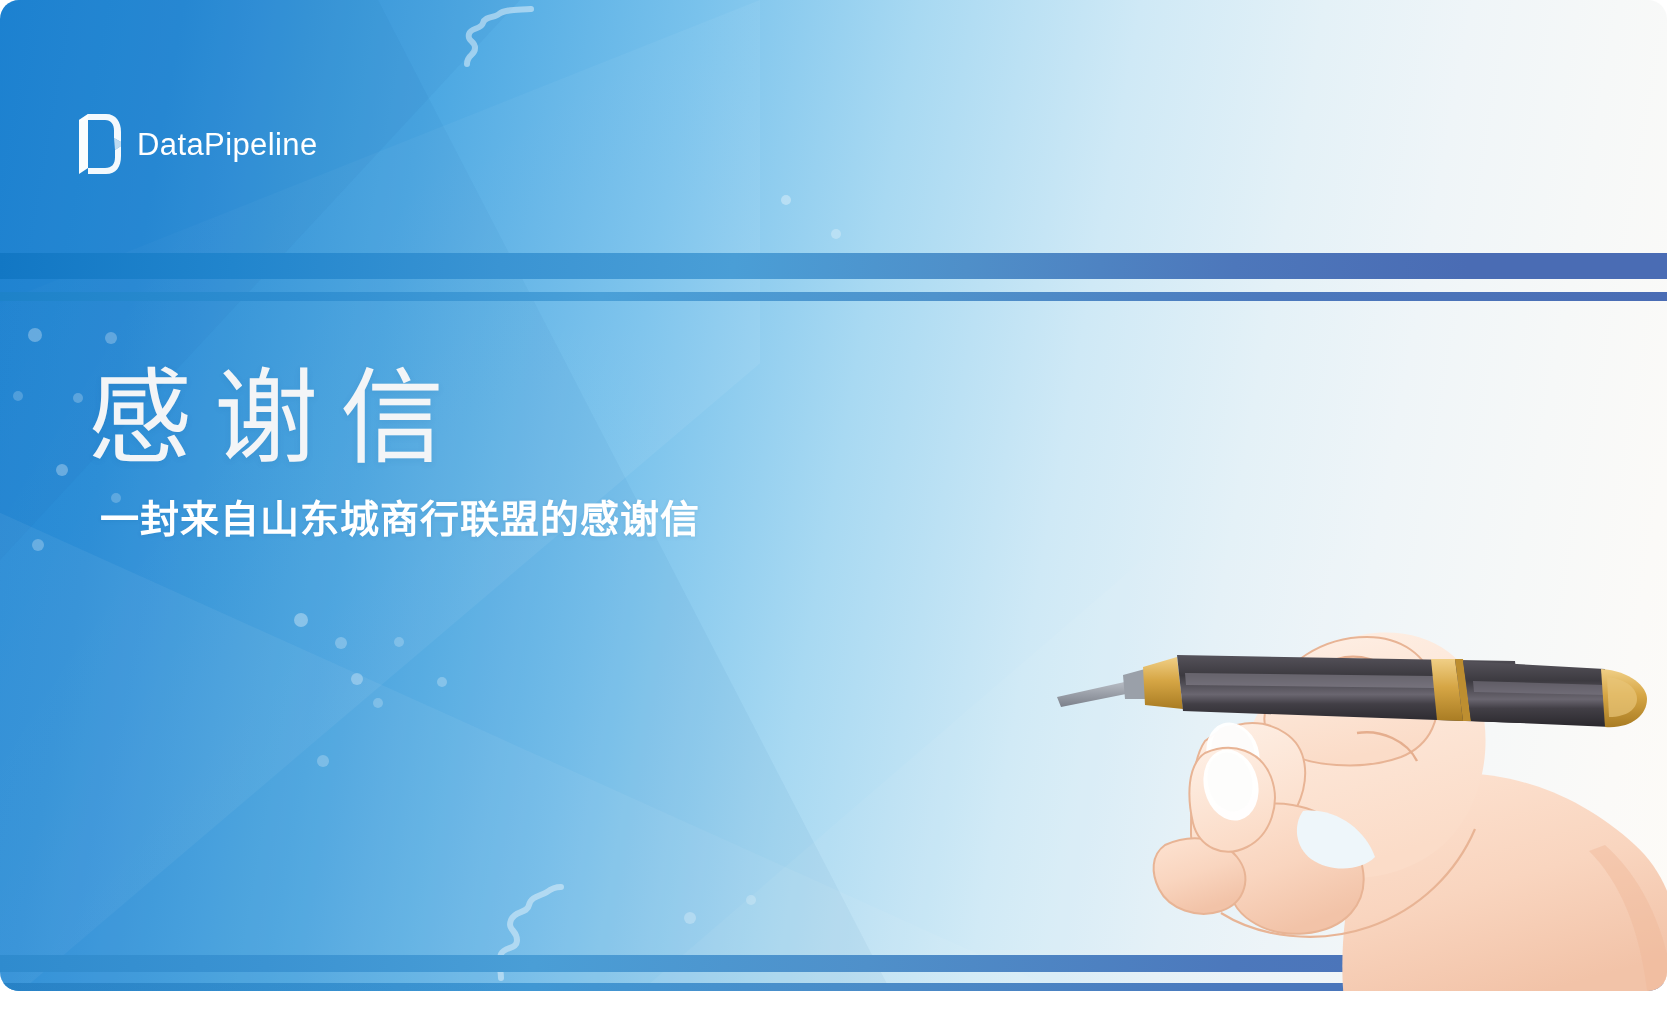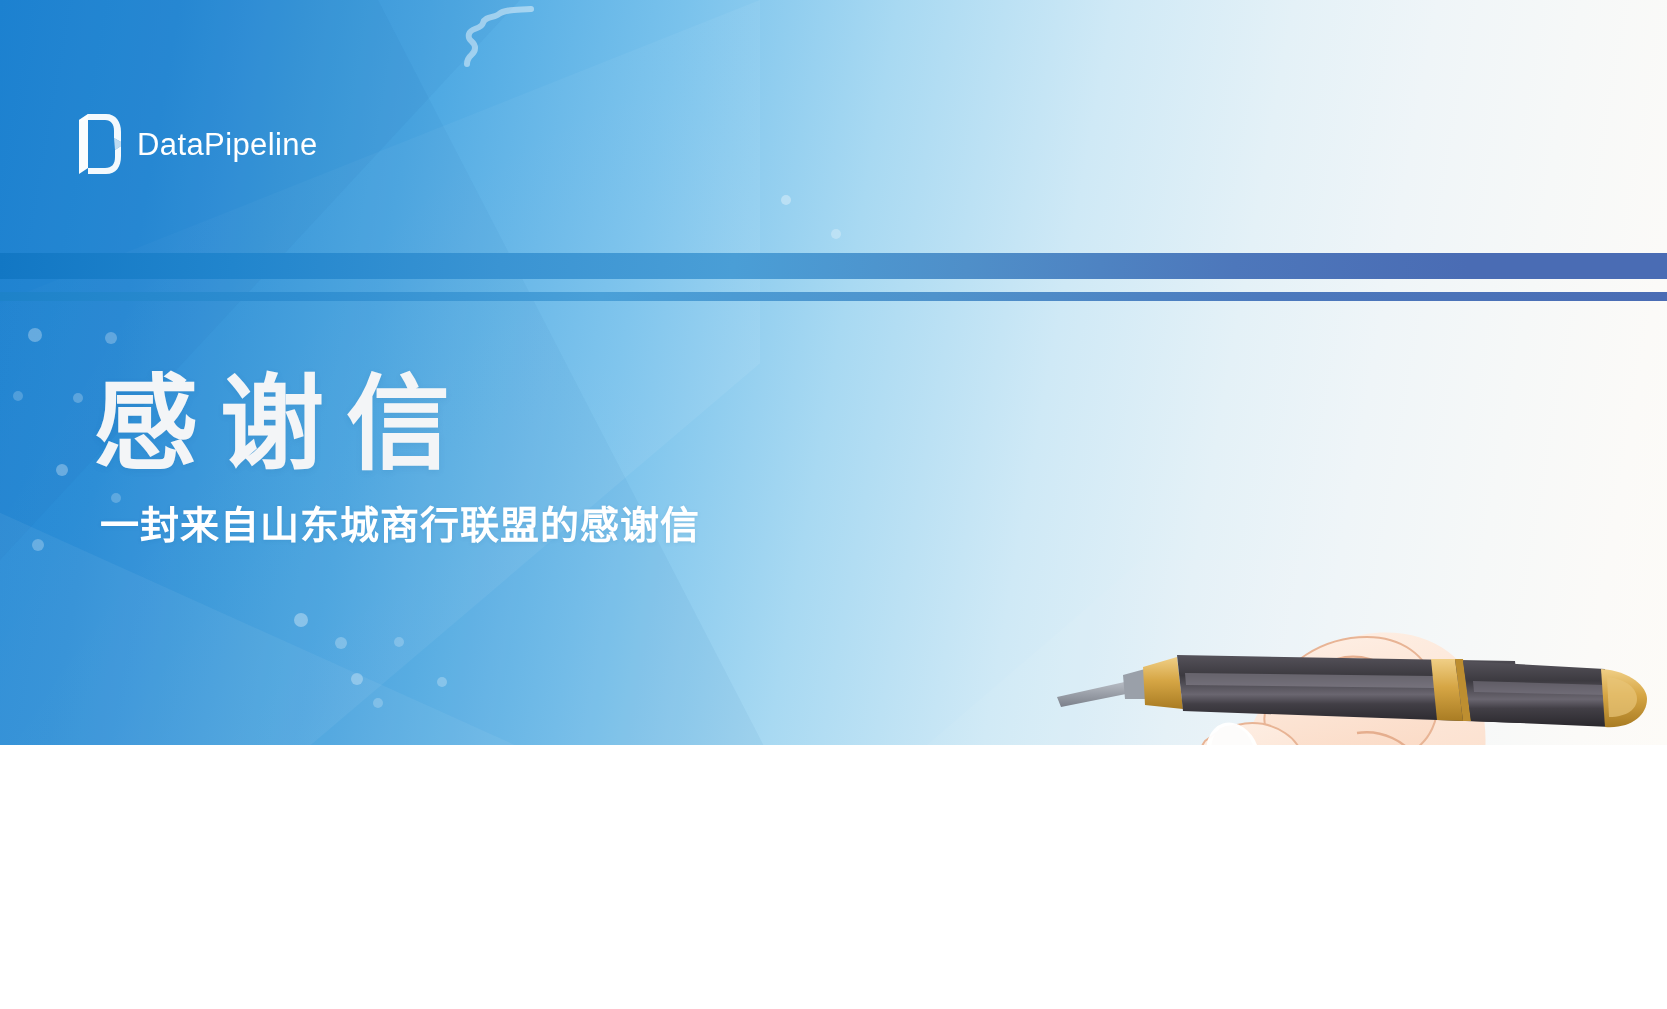--- a/index.html
+++ b/index.html
@@ -6,36 +6,37 @@
   html, body {
     margin: 0;
     padding: 0;
     background: #ffffff;
   }
   * { box-sizing: border-box; }
 
   .slide {
     position: relative;
     width: 1667px;
-    height: 745px;
+    height: 991px;
     overflow: hidden;
     font-family: "Liberation Sans", "DejaVu Sans", sans-serif;
     
     background: linear-gradient(100deg,
         #1e87d6 0%,
         #2a8ed8 10%,
         #4ba7e2 24%,
         #79c2ec 38%,
         #a8d9f2 50%,
         #cfe9f6 62%,
         #e4f1f7 72%,
         #eff5f8 80%,
         #f6f8f8 88%,
         #fbfaf8 95%,
         #fdfbf7 100%);
+    border-radius: 19px;
   }
 
   
   .facet {
     position: absolute;
     pointer-events: none;
   }
   .facet-a {
     left: 0; top: 0; width: 760px; height: 1009px;
     background: linear-gradient(120deg, rgba(255,255,255,0.00) 0%, rgba(255,255,255,0.09) 100%);
@@ -157,24 +158,24 @@
     white-space: nowrap;
   }
 
   
   .headline-block {
     position: absolute;
     left: 80px;
     top: 356px;
   }
   .headline {
-    margin: 14px;
+    margin: 8px;
     color: #f3f5f7;
     font-size: 104px;
-    font-weight: 700;
+    font-weight: 400;
     letter-spacing: 22px;
     line-height: 1.05;
     white-space: nowrap;
     text-shadow: 0 2px 6px rgba(20,90,150,0.10);
   }
   .subhead {
     margin: 24px 0 0 20px;
     color: #ffffff;
     font-size: 39px;
     font-weight: 700;

